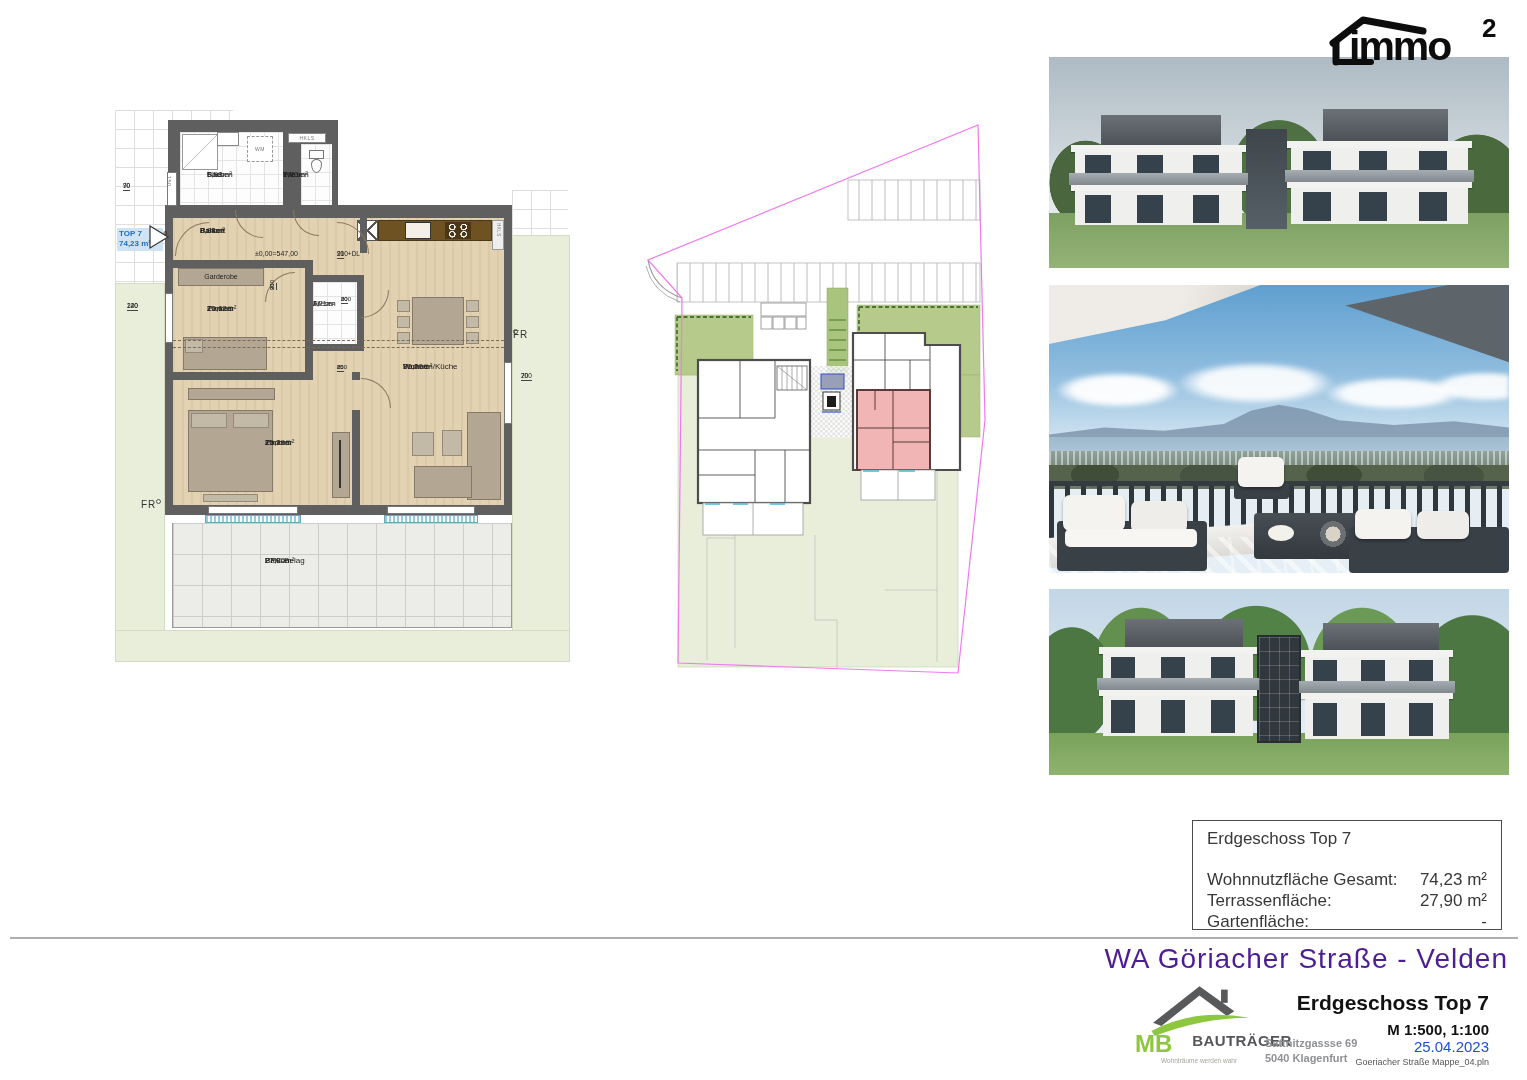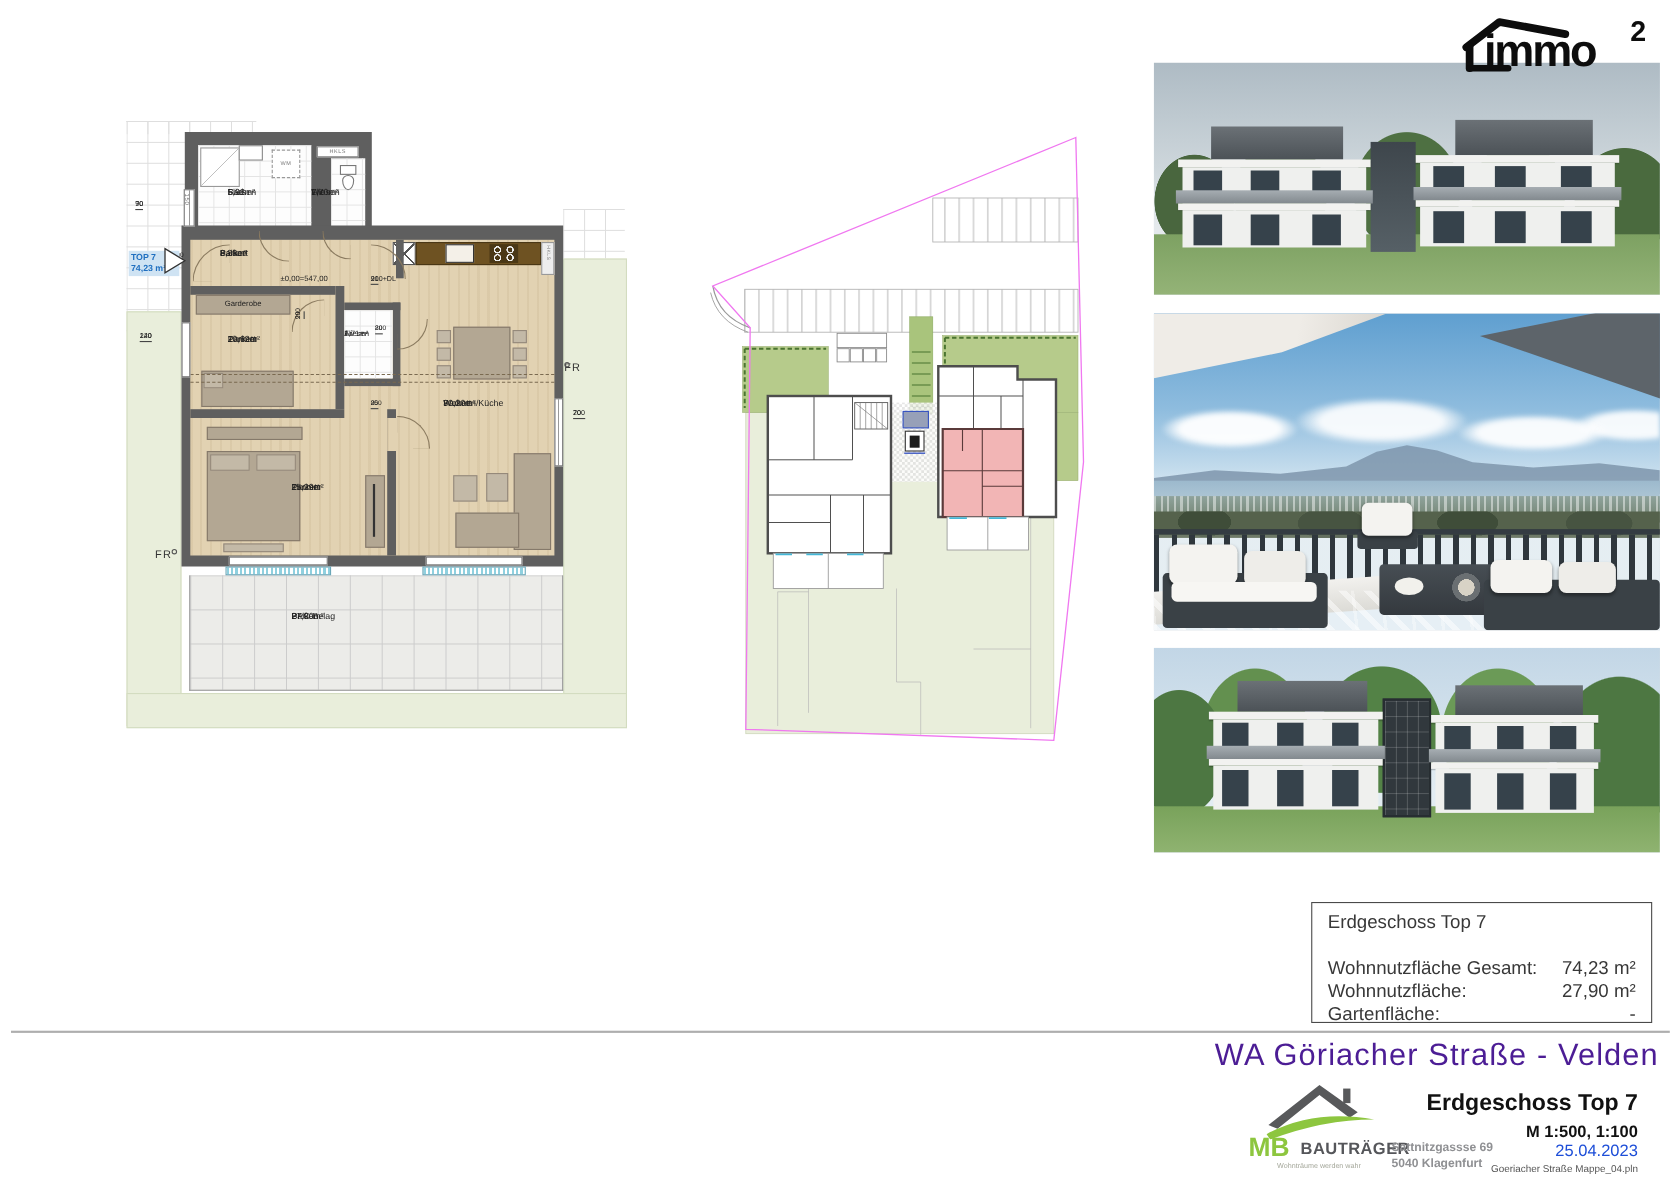--- a/index.html
+++ b/index.html
@@ -46,21 +46,21 @@
     padding:8px 14px;box-sizing:border-box;color:#383838}
   #infobox .ib-title{font-size:17px;margin-bottom:20px}
   #infobox .ib-row{display:flex;justify-content:space-between;font-size:17px;line-height:21px}
   #divider{position:absolute;left:10px;top:937px;width:1508px;height:2px;background:#aeaeae}
   #project-title{position:absolute;right:19px;top:943px;font-size:28px;color:#4c1d95;letter-spacing:1px}
   #sheet-title{position:absolute;right:38px;top:991px;font-size:21px;font-weight:bold;color:#111}
   #scale-label{position:absolute;right:38px;top:1021px;font-size:15px;font-weight:bold;color:#111}
   #date-label{position:absolute;right:38px;top:1038px;font-size:15px;color:#1d4ed8}
   #file-label{position:absolute;right:38px;top:1057px;font-size:9px;color:#555}
   #mb-text{position:absolute;left:1135px;top:1032px;width:130px}
-  #mb-text .line1{display:flex;align-items:center;gap:10px}
+  #mb-text .line1{display:flex;align-items:flex-start;gap:20px}
   #mb-text .mb{color:#8dc63f;font-size:24px;font-weight:800;line-height:1}
   #mb-text .bt{color:#55565a;font-size:15px;font-weight:800;letter-spacing:.4px}
   #mb-text .tag{font-size:6.5px;color:#a4a79a;margin-left:26px;margin-top:1px}
   #address{position:absolute;left:1265px;top:1036px;font-size:11px;font-weight:bold;color:#8f9093;line-height:1.35}
 </style>
 </head>
 <body>
 
 <div class="abs" style="left:1325px;top:12px;width:195px;height:55px;z-index:5">
   <svg width="195" height="55" viewBox="0 0 195 55">
@@ -459,21 +459,21 @@
   </div>
 </div>
 
 <div id="infobox">
   <div class="ib-title">Erdgeschoss Top 7</div>
   <div class="ib-row">
     <span>Wohnnutzfläche Gesamt:</span>
     <span>74,23 m²</span>
   </div>
   <div class="ib-row">
-    <span>Wohnnutzfläche:</span>
+    <span>Terrassenfläche:</span>
     <span>27,90 m²</span>
   </div>
   <div class="ib-row">
     <span>Gartenfläche:</span>
     <span>-</span>
   </div>
 </div>
 
 <div id="divider"></div>
 <div id="project-title">WA Göriacher Straße - Velden</div>

